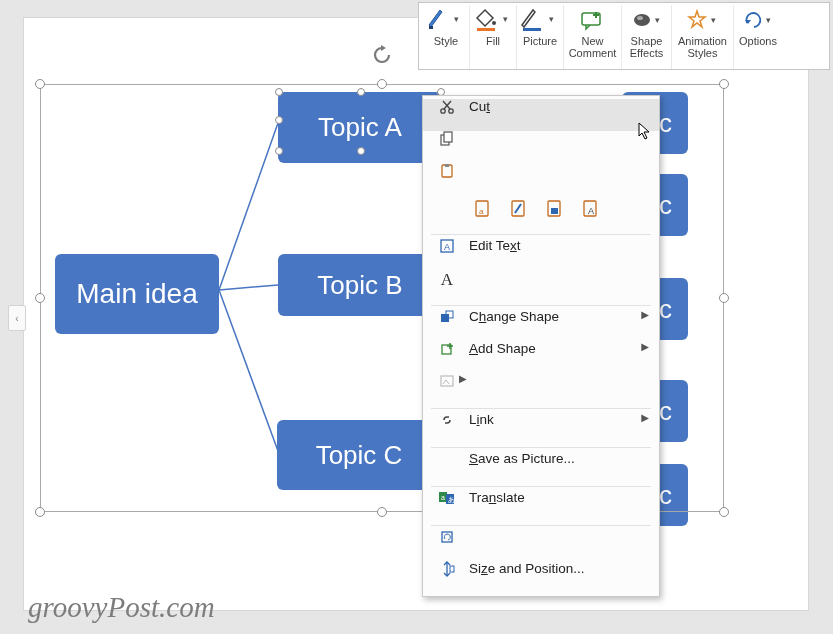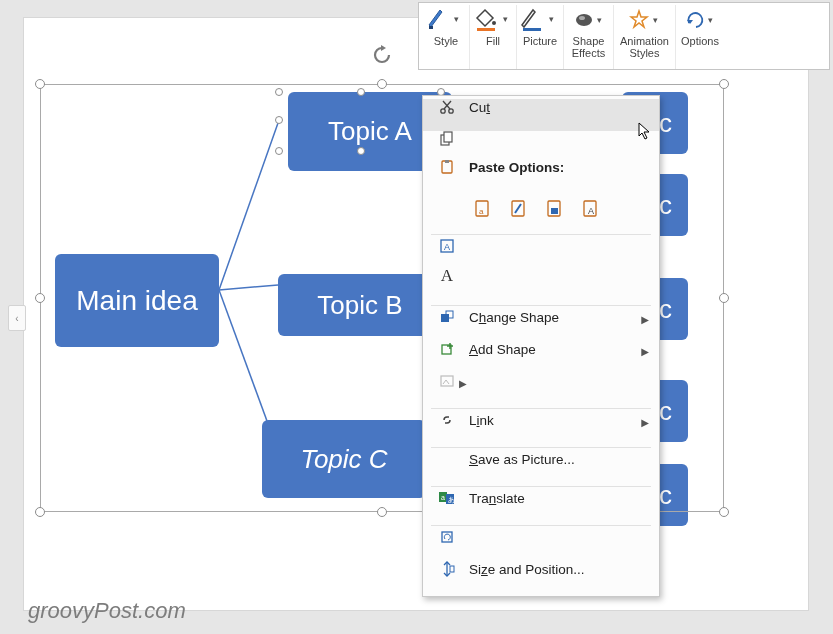--- a/index.html
+++ b/index.html
@@ -127,24 +127,24 @@
     position: absolute;
     background: #4876C2;
     color: #fff;
     border-radius: 6px;
     display: flex;
     align-items: center;
     justify-content: center;
     font-size: 26px;
     font-weight: 400;
   }
-  .main-box { top: 170px; left: 15px; width: 164px; height: 93px; font-size: 28px; }
-  .topic-a  { top: 8px;   left: 248px; width: 164px; height: 79px; }
-  .topic-b  { top: 170px; left: 238px; width: 164px; height: 62px; margin-top: 20px; }
-  .topic-c  { top: 336px; left: 222px; width: 164px; height: 78px; font-style: italic; }
+  .main-box { top: 170px; left: 15px; width: 164px; height: 80px; font-size: 28px; }
+  .topic-a  { top: 8px;   left: 238px; width: 164px; height: 71px; }
+  .topic-b  { top: 170px; left: 238px; width: 164px; height: 62px; }
+  .topic-c  { top: 336px; left: 237px; width: 164px; height: 70px; }
   .cbox { 
     position: absolute;
     left: 582px;
     width: 66px;
     height: 62px;
     background: #4876C2;
     color: #fff;
     border-radius: 6px;
     display:flex;align-items:center;justify-content:flex-end;
     padding-right:16px;
@@ -176,23 +176,23 @@
     background: #fcfcfc;
     border: 1px solid #c9c9c9;
     box-shadow: 2px 3px 6px rgba(0,0,0,0.25);
     z-index: 100;
     font-size: 13.5px;
     color: #222;
     padding: 3px 0;
   }
   .ctx .mi {
     display:flex;
-    align-items:flex-end;
+    align-items:flex-start;
     height: 32px;
-    padding: 0 10px 16px 12px;
+    padding: 0 10px 4px 12px;
     cursor: default;
     position: relative;
   }
   .ctx .mi.hover { background: #e4e4e4; }
   .ctx .mi .micon { width: 24px; display:flex;align-items:center;justify-content:center; color:#555;font-size:15px; }
   .ctx .mi .mlabel { margin-left: 10px; flex:1; }
   .ctx .mi .mlabel u { text-decoration: underline; }
   .ctx .mi .arrow { font-size: 10px; color:#555; }
   .ctx .mi.disabled { color: #aaa; }
   .ctx .mi.disabled .micon { color:#bbb; }
@@ -208,23 +208,23 @@
   .cursor-arrow {
     position:absolute;
     top:122px;left:638px;
     width:14px;height:18px;
     z-index:200;
   }
 
   .watermark {
     position:absolute;
     bottom:10px;left:28px;
-    font-family: Liberation Sans, sans-serif;
+    font-family: Liberation Serif, serif;
     font-style: italic;
-    font-size: 22px;
+    font-size: 29px;
     color:#7d7d7d;
     z-index:300;
   }
 </style>
 </head>
 <body>
 
 <div class="mini-toolbar">
   <div class="tbtn">
     <div class="icon">
@@ -249,20 +249,32 @@
   </div>
   <div class="tbtn">
     <div class="icon">
       <svg width="38" height="24" viewBox="0 0 38 24">
           <path d="M3 19 L14 4 L12 2 L1 17 Z" fill="none" stroke="#444" stroke-width="1.5"></path>
           <rect x="2" y="20" width="18" height="3" fill="#2e67b1"></rect>
           <text x="28" y="14" font-size="9" fill="#555">▾</text>
         </svg>
     </div>
     <span>Picture</span>
+  </div>
+  <div class="tbtn" style="min-width:58px">
+    <div class="icon">
+      <svg width="26" height="22" viewBox="0 0 26 22">
+          <rect x="2" y="4" width="18" height="12" rx="2" fill="none" stroke="#3a8a3a" stroke-width="1.5"></rect>
+          <path d="M6 16 L6 20 L10 16" fill="none" stroke="#3a8a3a" stroke-width="1.5"></path>
+          <line x1="16" y1="3" x2="16" y2="9" stroke="#3a8a3a" stroke-width="2"></line>
+          <line x1="13" y1="6" x2="19" y2="6" stroke="#3a8a3a" stroke-width="2"></line>
+        </svg>
+    </div>
+    <span class="lbl-multi">New
+Comment</span>
   </div>
   <div class="tbtn" style="min-width:50px">
     <div class="icon">
       <svg width="30" height="22" viewBox="0 0 30 22">
           <ellipse cx="10" cy="11" rx="8" ry="6" fill="#555"></ellipse>
           <ellipse cx="8" cy="9" rx="3" ry="2" fill="#aaa"></ellipse>
           <text x="23" y="14" font-size="9" fill="#555">▾</text>
         </svg>
     </div>
     <span class="lbl-multi">Shape
@@ -374,21 +386,20 @@
         </svg>
     </span>
   </div>
   <div class="mi bold" style="height:28px">
     <span class="micon">
       <svg width="16" height="16" viewBox="0 0 16 16">
           <rect x="3" y="2" width="10" height="12" rx="1" fill="none" stroke="#c26a1e" stroke-width="1.3"></rect>
           <rect x="6" y="1" width="4" height="3" fill="#888"></rect>
         </svg>
     </span>
-    <span class="mlabel">Paste Options:</span>
   </div>
   <div class="paste-opts-row">
     <div class="pbtn">
         <svg width="20" height="20" viewBox="0 0 20 20">
           <rect x="3" y="2" width="12" height="15" rx="1" fill="none" stroke="#c26a1e" stroke-width="1.3"></rect>
           <text x="6" y="15" font-size="8" fill="#c26a1e">a</text>
         </svg>
       </div>
     <div class="pbtn">
         <svg width="20" height="20" viewBox="0 0 20 20">
@@ -410,20 +421,21 @@
       </div>
   </div>
   <div class="sep"></div>
   <div class="mi">
     <span class="micon">
         <svg width="16" height="16" viewBox="0 0 16 16">
           <rect x="2" y="2" width="12" height="12" fill="none" stroke="#2e67b1" stroke-width="1.3"></rect>
           <text x="5" y="12" font-size="9" fill="#2e67b1">A</text>
         </svg>
       </span>
+    <span class="mlabel">Edit Te<u>x</u>t</span>
   </div>
   <div class="mi">
     <span class="micon">
         <span style="font-family:serif;font-size:17px;color:#333">A</span>
       </span>
   </div>
   <div class="sep"></div>
   <div class="mi">
     <span class="micon">
         <svg width="16" height="16" viewBox="0 0 16 16">

